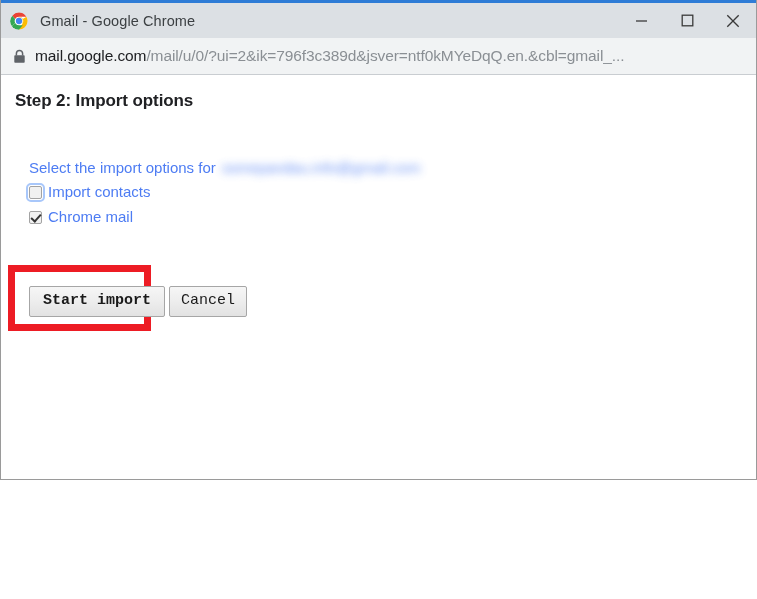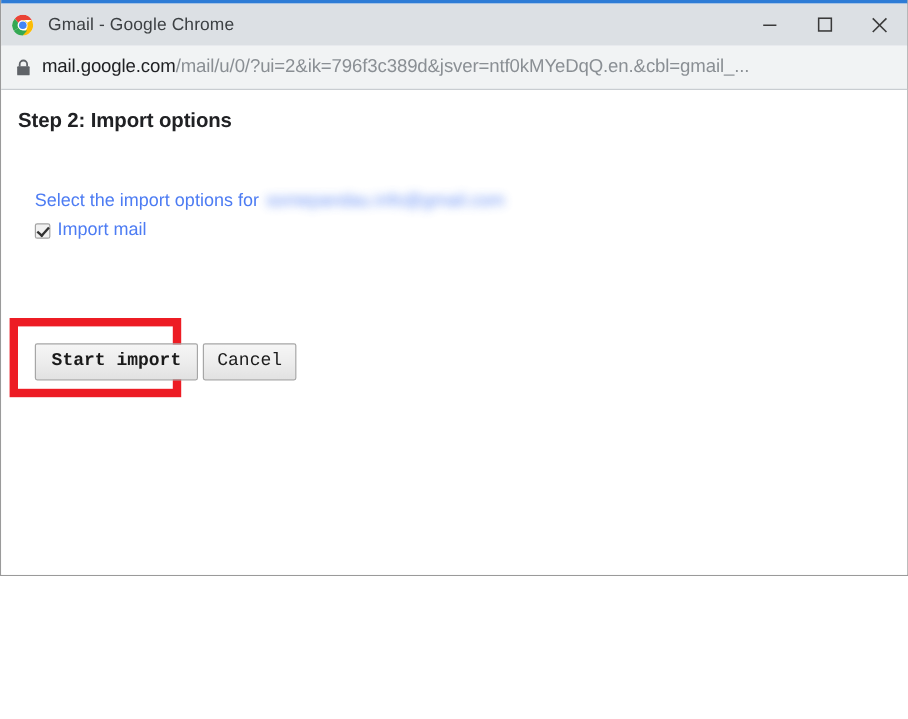--- a/index.html
+++ b/index.html
@@ -278,24 +278,28 @@
 
     <div class="page-title">Step 2: Import options</div>
 
     <div class="options-block">
 
       <div class="select-line">
         <span>Select the import options for</span>
         <span class="blurred-email">somepandau.info@gmail.com</span>
       </div>
 
+      <div class="checkbox-row">
+        <span class="cb focused"></span>
+        <span class="cb-label">Import contacts</span>
+      </div>
 
       <div class="checkbox-row">
         <span class="cb checked"></span>
-        <span class="cb-label">Import mail</span>
+        <span class="cb-label">Chrome mail</span>
       </div>
 
     </div>
 
     <div class="annotation-box"></div>
 
     <div class="button-row">
       <button class="btn primary" type="button">Start import</button>
       <button class="btn" type="button">Cancel</button>
     </div>

